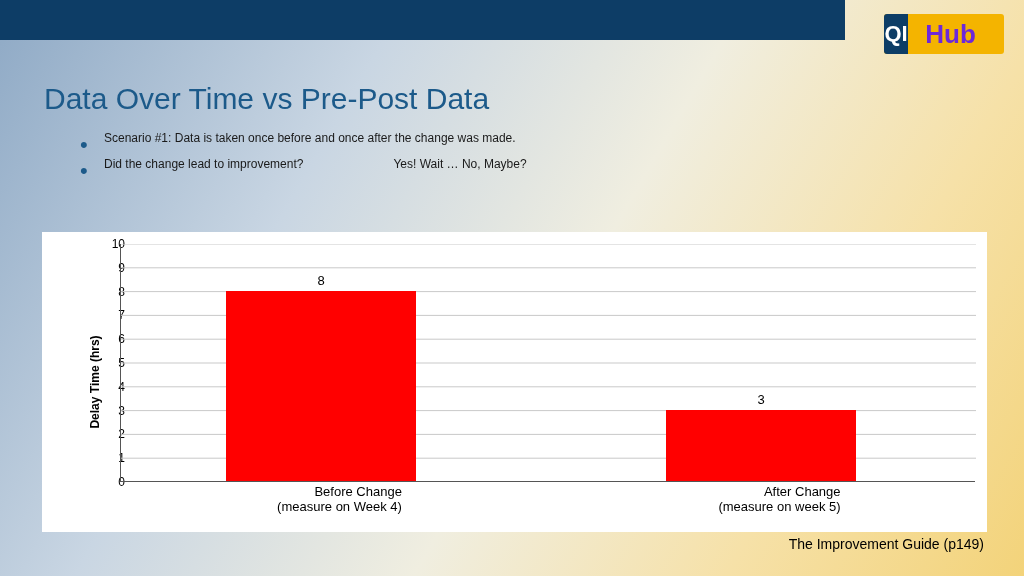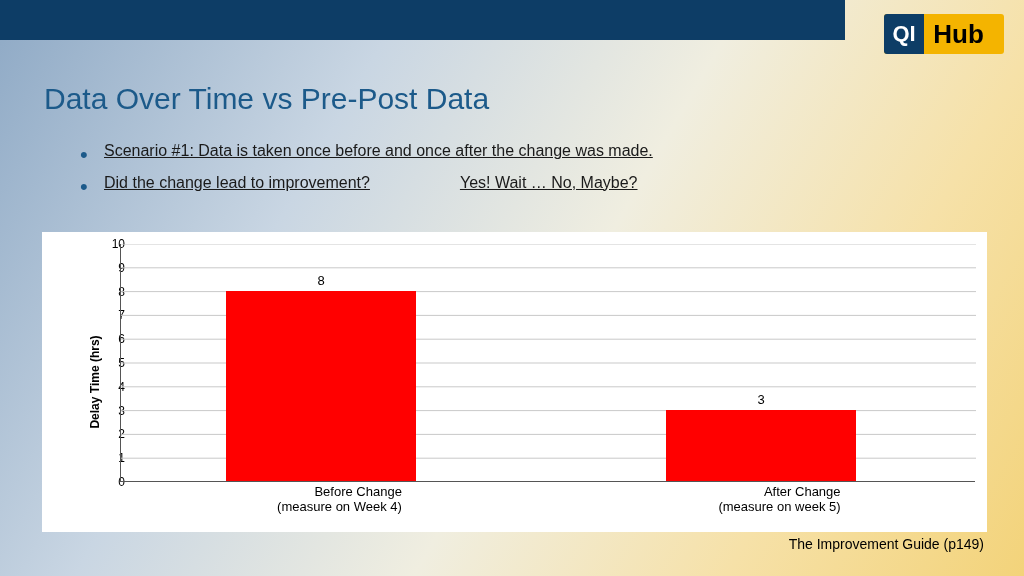--- a/index.html
+++ b/index.html
@@ -11,34 +11,34 @@
   .topbar {
     position: absolute; top: 0; left: 0; width: 845px; height: 40px;
     background: #0d3d66;
   }
   .logo {
     position: absolute; top: 14px; right: 20px; width: 120px; height: 40px;
     background: #f4b400; border-radius: 3px; display: flex; align-items: center;
     font-weight: bold;
   }
   .logo .qi {
-    width: 40px; height: 40px; background: #0d3d66; color: #fff;
+    width: 24px; height: 40px; background: #0d3d66; color: #fff;
     display: flex; align-items: center; justify-content: center;
     font-size: 22px; border-radius: 3px 0 0 3px;
   }
   .logo .hub {
-    flex: 1; color: #000000; font-size: 26px; text-align: center; padding-right: 11px;
+    flex: 1; color: #6d28d9; font-size: 26px; text-align: center; padding-right: 11px;
   }
   .title {
     position: absolute; top: 82px; left: 44px;
     color: #1c5a8a; font-size: 30px; font-weight: normal;
   }
   .bullets {
-    position: absolute; top: 140px; left: 80px; width: 880px;
-    color: #1a1a1a; font-size: 16px; line-height: 1.35; text-decoration: underline;
+    position: absolute; top: 130px; left: 80px; width: 880px;
+    color: #1a1a1a; font-size: 12px; line-height: 1.35;
   }
   .bullets li { list-style: none; position: relative; padding-left: 24px; margin-bottom: 10px; }
   .bullets li::before {
     content: "•"; position: absolute; left: 0; top: 0; color: #1c5a8a; font-size: 22px;
   }
   .q2 { display: flex; }
   .q2 .gap { display: inline-block; width: 90px; }
   .chart-wrap {
     position: absolute; top: 232px; left: 42px; width: 945px; height: 300px;
     background: #ffffff;

